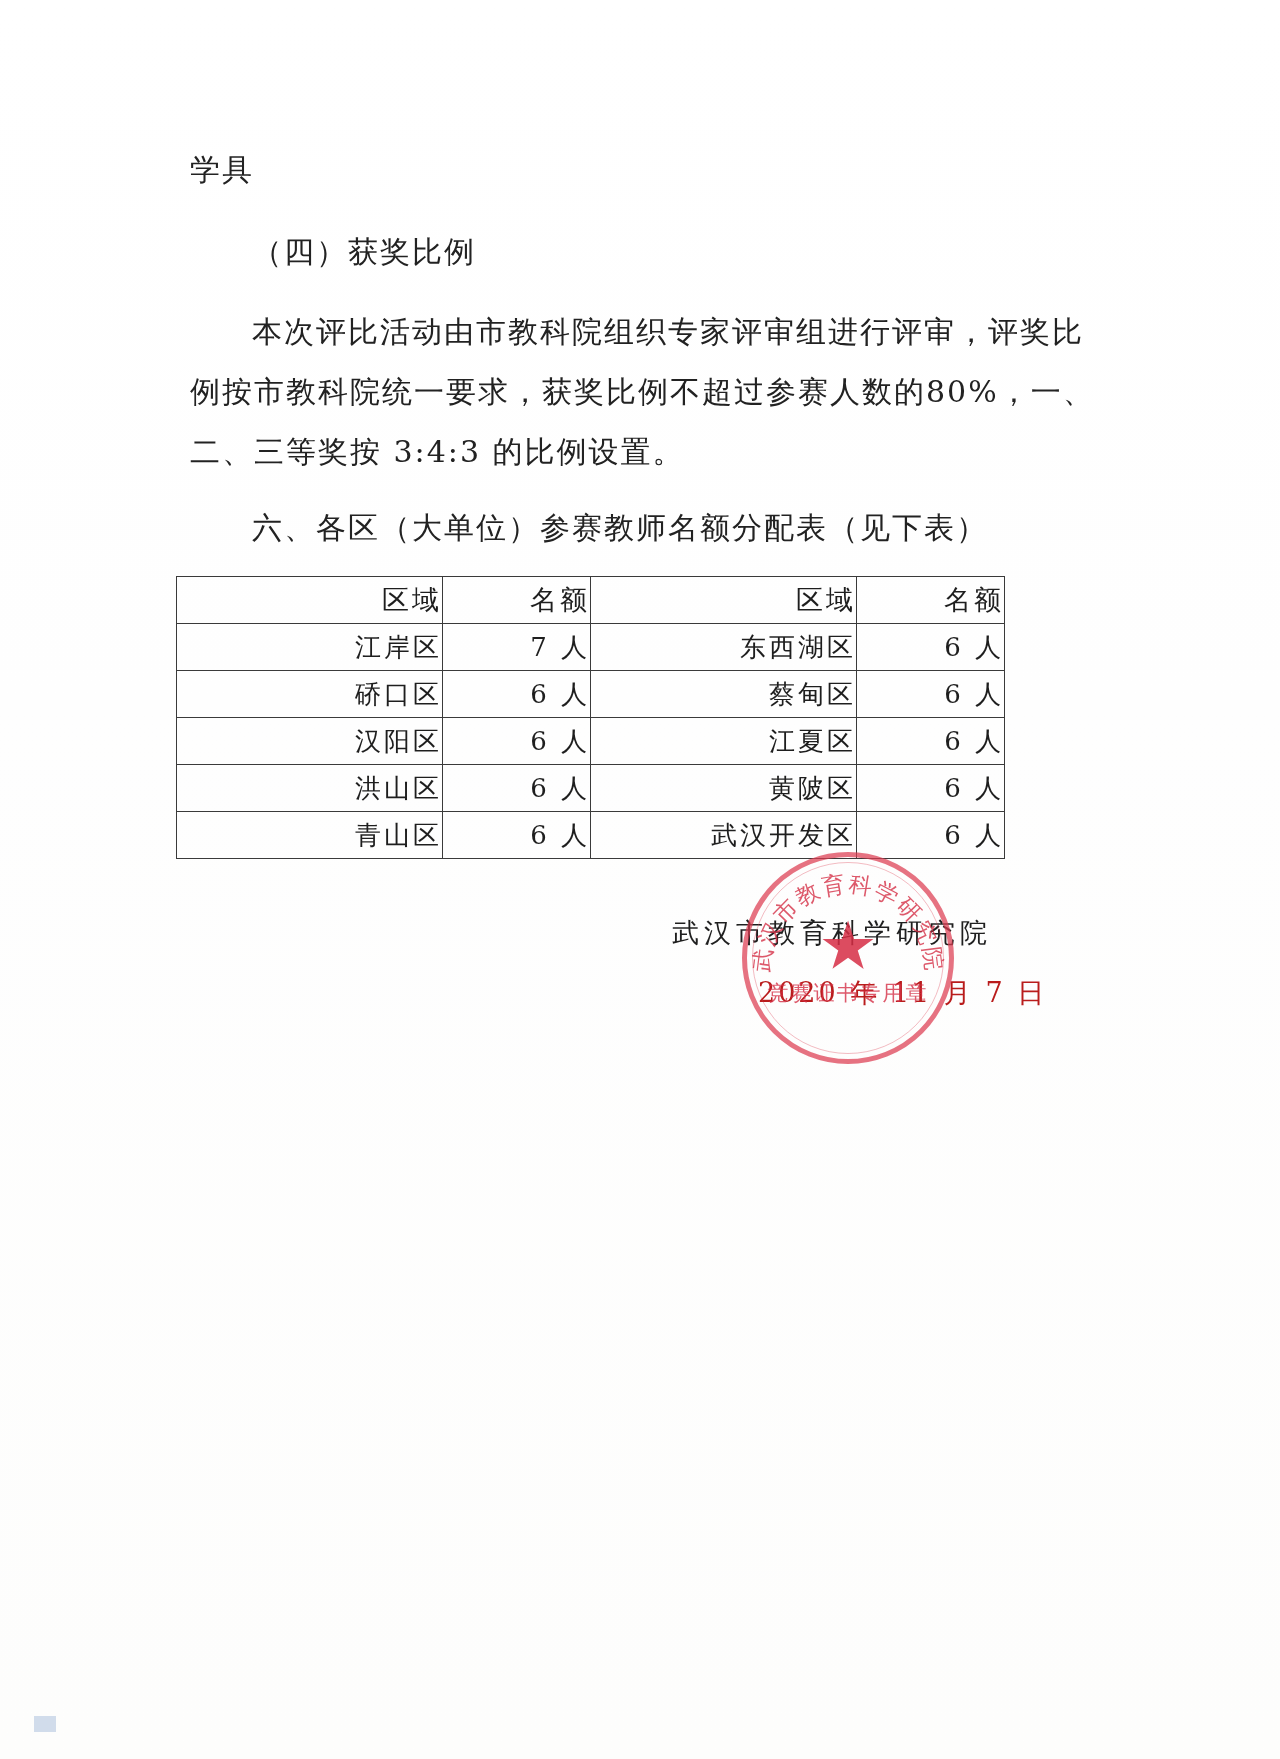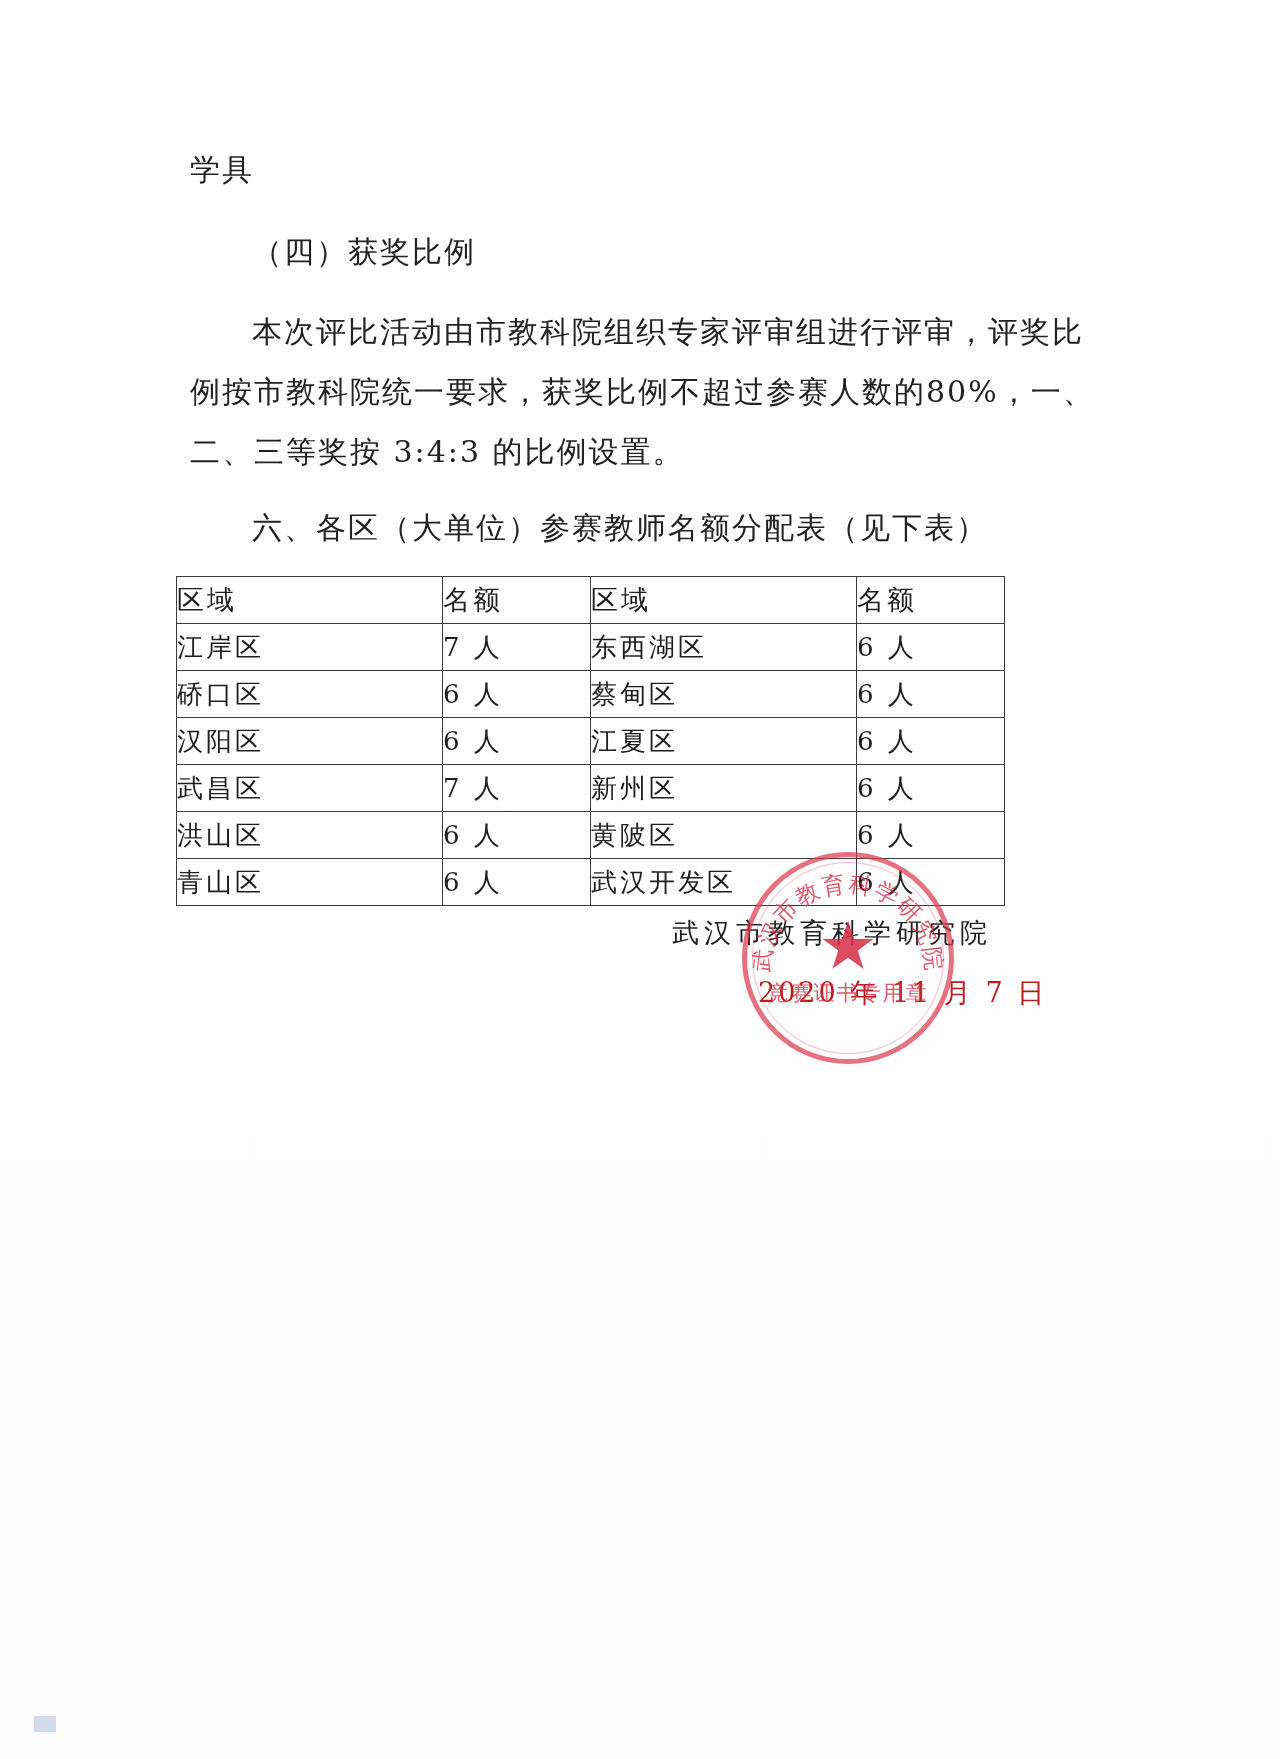--- a/index.html
+++ b/index.html
@@ -59,21 +59,21 @@
   table.alloc {
     border-collapse: collapse;
     width: 828px;
     margin-left: -14px;
     margin-top: 6px;
     table-layout: fixed;
   }
   table.alloc td, table.alloc th {
     border: 1px solid #3a3a3a;
     height: 46px;
-    text-align: left;
+    text-align: right;
     font-size: 26px;
     font-weight: normal;
     color: #1e1e1e;
     letter-spacing: 3px;
     padding: 0;
     margin-left: 6px;
   }
   table.alloc th {
     font-size: 27px;
   }
@@ -213,26 +213,20 @@
         <tr>
           <td>硚口区</td>
           <td>6 人</td>
           <td>蔡甸区</td>
           <td>6 人</td>
         </tr>
         <tr>
           <td>汉阳区</td>
           <td>6 人</td>
           <td>江夏区</td>
-          <td>6 人</td>
-        </tr>
-        <tr>
-          <td>武昌区</td>
-          <td>7 人</td>
-          <td>新州区</td>
           <td>6 人</td>
         </tr>
         <tr>
           <td>洪山区</td>
           <td>6 人</td>
           <td>黄陂区</td>
           <td>6 人</td>
         </tr>
         <tr>
           <td>青山区</td>

